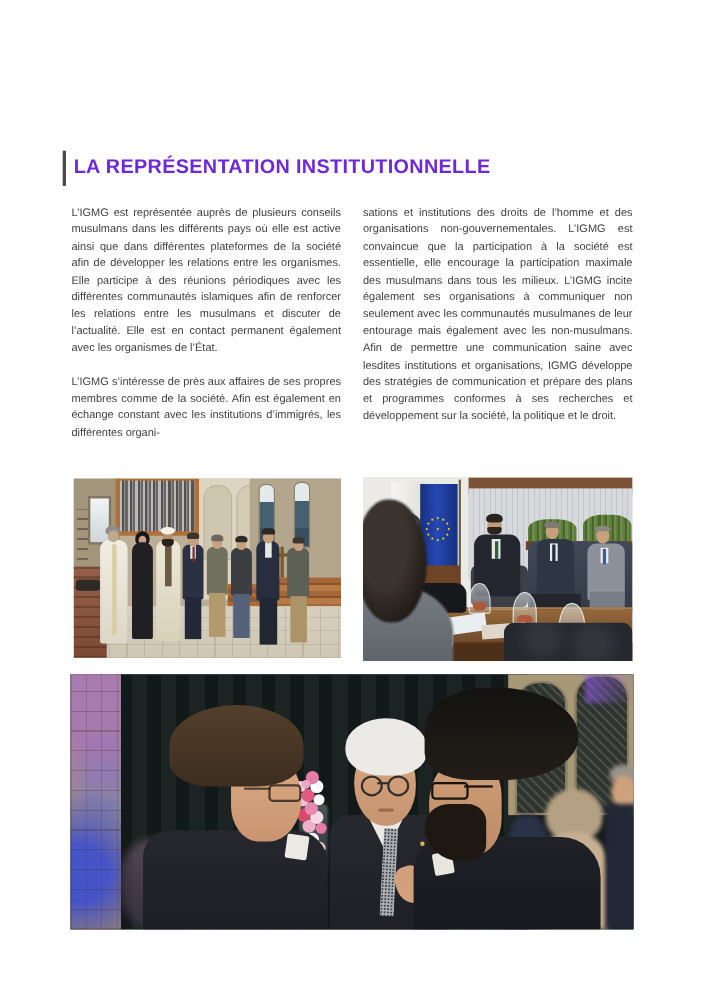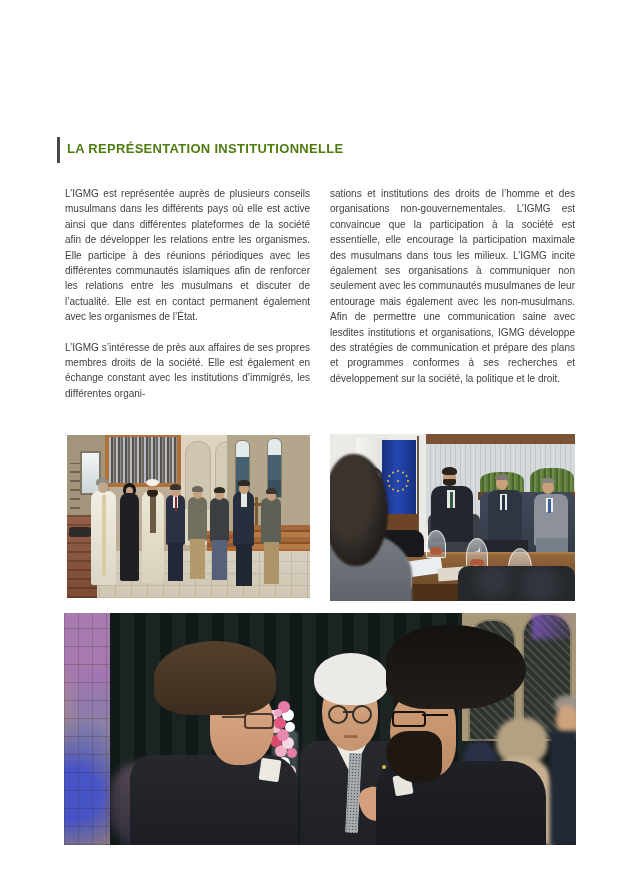--- a/index.html
+++ b/index.html
@@ -2,21 +2,21 @@
 <html><head>
 <meta charset="utf-8">
 <style>
   html,body{margin:0;padding:0;background:#ffffff;}
   .page{position:relative;width:640px;height:896px;background:#ffffff;overflow:hidden;
         font-family:"Liberation Sans",sans-serif;}
 
   
   .title-block{position:absolute;left:57px;top:137px;width:500px;
                border-left:3px solid #4a4a4a;padding:4px 0 7px 7px;}
-  .title{margin:0;font-size:13px;font-weight:700;letter-spacing:.3px;color:#4d7c0f;}
+  .title{margin:0;font-size:18px;font-weight:700;letter-spacing:.3px;color:#6d28d9;}
 
   
   .col{position:absolute;top:186px;width:245px;color:#3e3e3e;font-size:10px;
        line-height:15.4px;text-align:justify;}
   .col-left{left:65px;}
   .col-right{left:330px;}
   .para{margin:0 0 15px 0;}
 
   
   .photo{position:absolute;overflow:hidden;margin:0;padding:0;}
@@ -238,21 +238,21 @@
 <body>
 
 <div class="page">
 
   <div class="title-block">
     <h1 class="title">LA REPRÉSENTATION INSTITUTIONNELLE</h1>
   </div>
 
   <div class="col col-left">
       <p class="para">L’IGMG est représentée auprès de plusieurs conseils musulmans dans les différents pays où elle est active ainsi que dans différentes plateformes de la société afin de développer les relations entre les organismes. Elle participe à des réunions périodiques avec les différentes communautés islamiques afin de renforcer les relations entre les musulmans et discuter de l’actualité. Elle est en contact permanent également avec les organismes de l’État.</p>
-      <p class="para">L’IGMG s’intéresse de près aux affaires de ses propres membres droits de la société. Elle est également en échange constant avec les institutions d’immigrés, les différentes organi-</p>
+      <p class="para">L’IGMG s’intéresse de près aux affaires de ses propres membres comme de la société. Afin est également en échange constant avec les institutions d’immigrés, les différentes organi-</p>
     </div>
   <div class="col col-right">
       <p class="para">sations et institutions des droits de l’homme et des organisations non-gouvernementales. L’IGMG est convaincue que la participation à la société est essentielle, elle encourage la participation maximale des musulmans dans tous les milieux. L’IGMG incite également ses organisations à communiquer non seulement avec les communautés musulmanes de leur entourage mais également avec les non-musulmans. Afin de permettre une communication saine avec lesdites institutions et organisations, IGMG développe des stratégies de communication et prépare des plans et programmes conformes à ses recherches et développement sur la société, la politique et le droit.</p>
     </div>
 
   <figure class="photo photo1" role="img" aria-label="Interfaith group of eight people — a priest in a white robe, a woman in a black hijab, an imam in a white robe and turban, and five men in suits — standing in a row inside a church with organ pipes, stained-glass windows, a crucifix and orange altar steps">
     <div class="p1-wall-left"></div>
     <div class="p1-pics"></div>
     <div class="p1-window-left"></div>
     <div class="p1-organ-case"></div>

